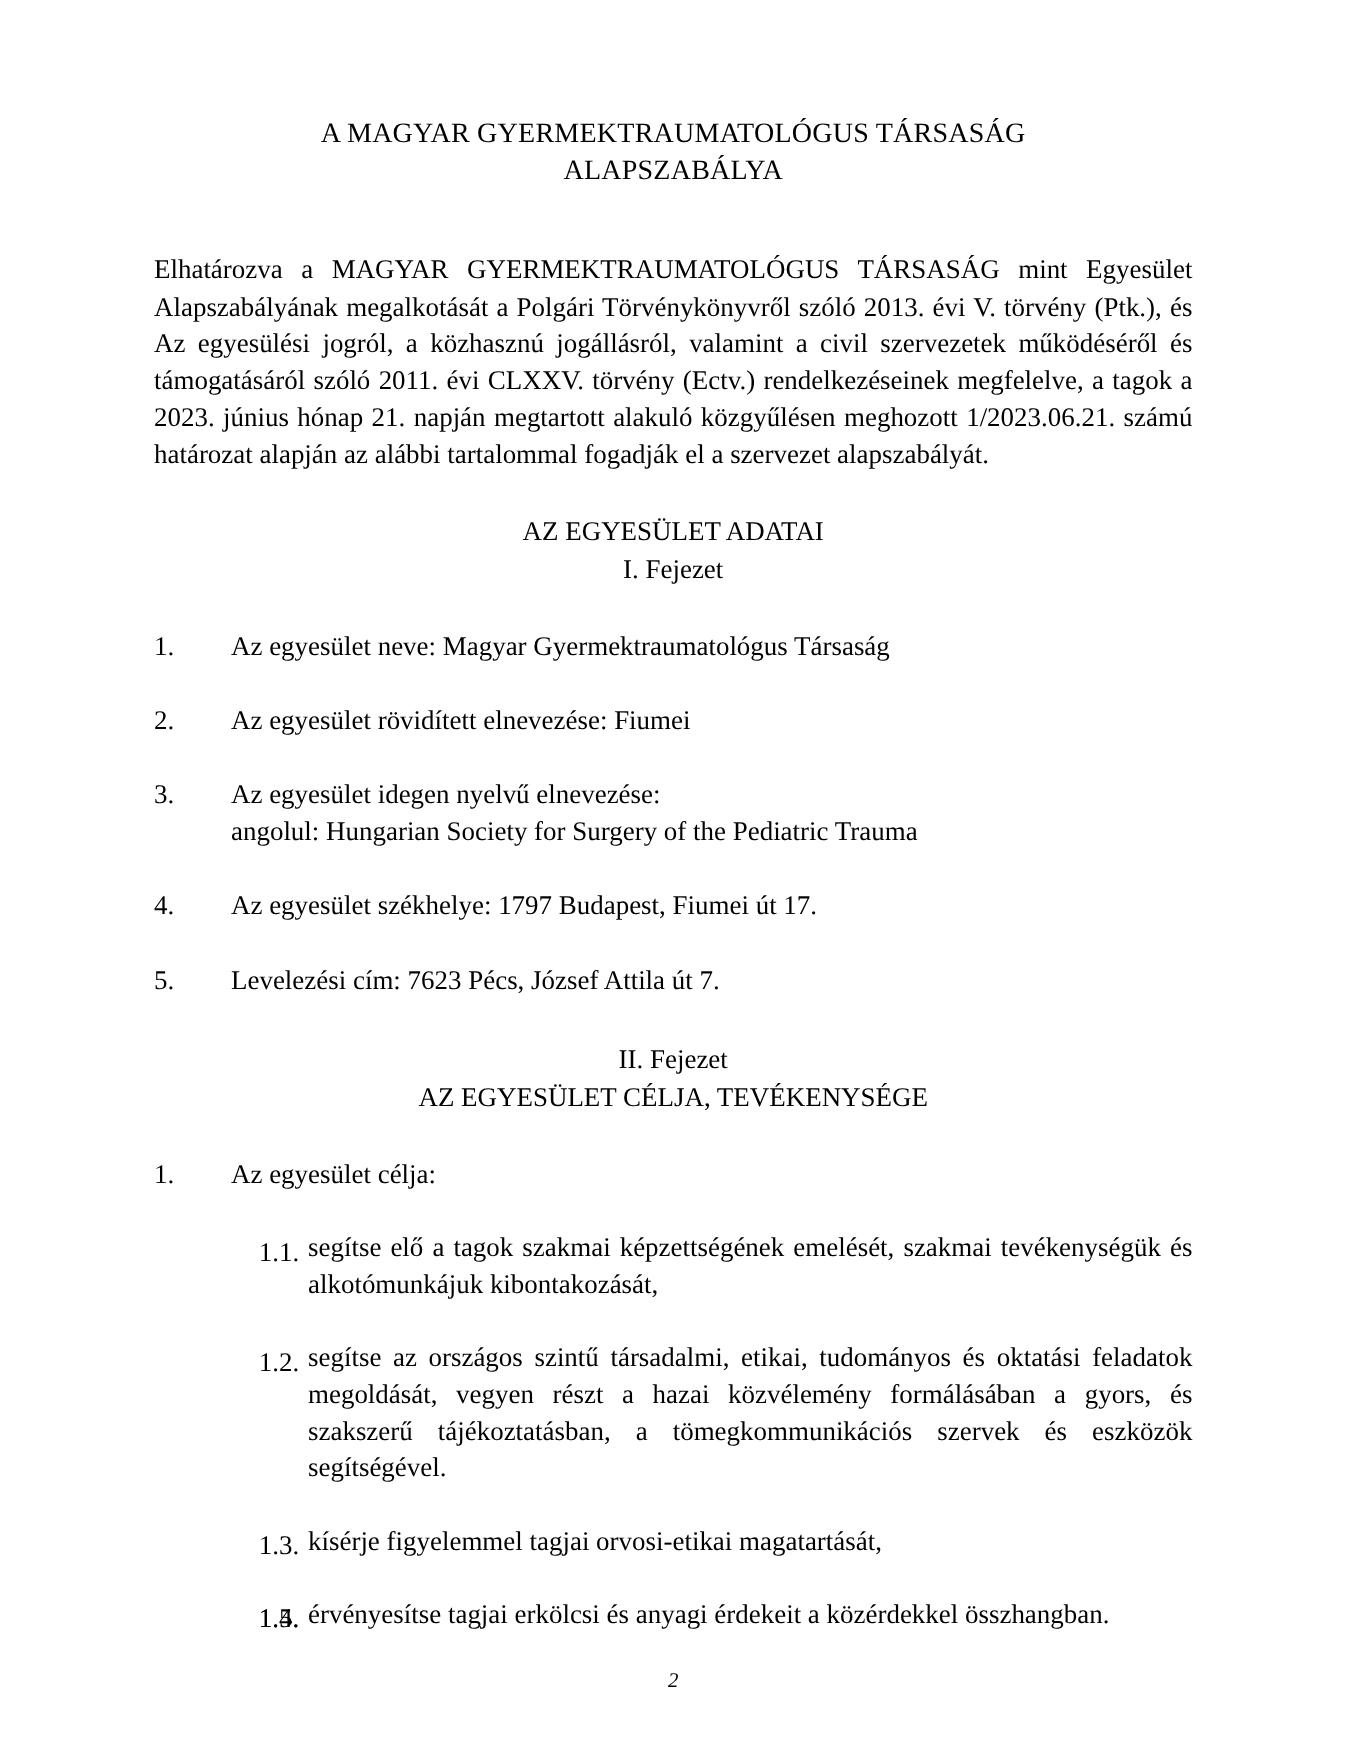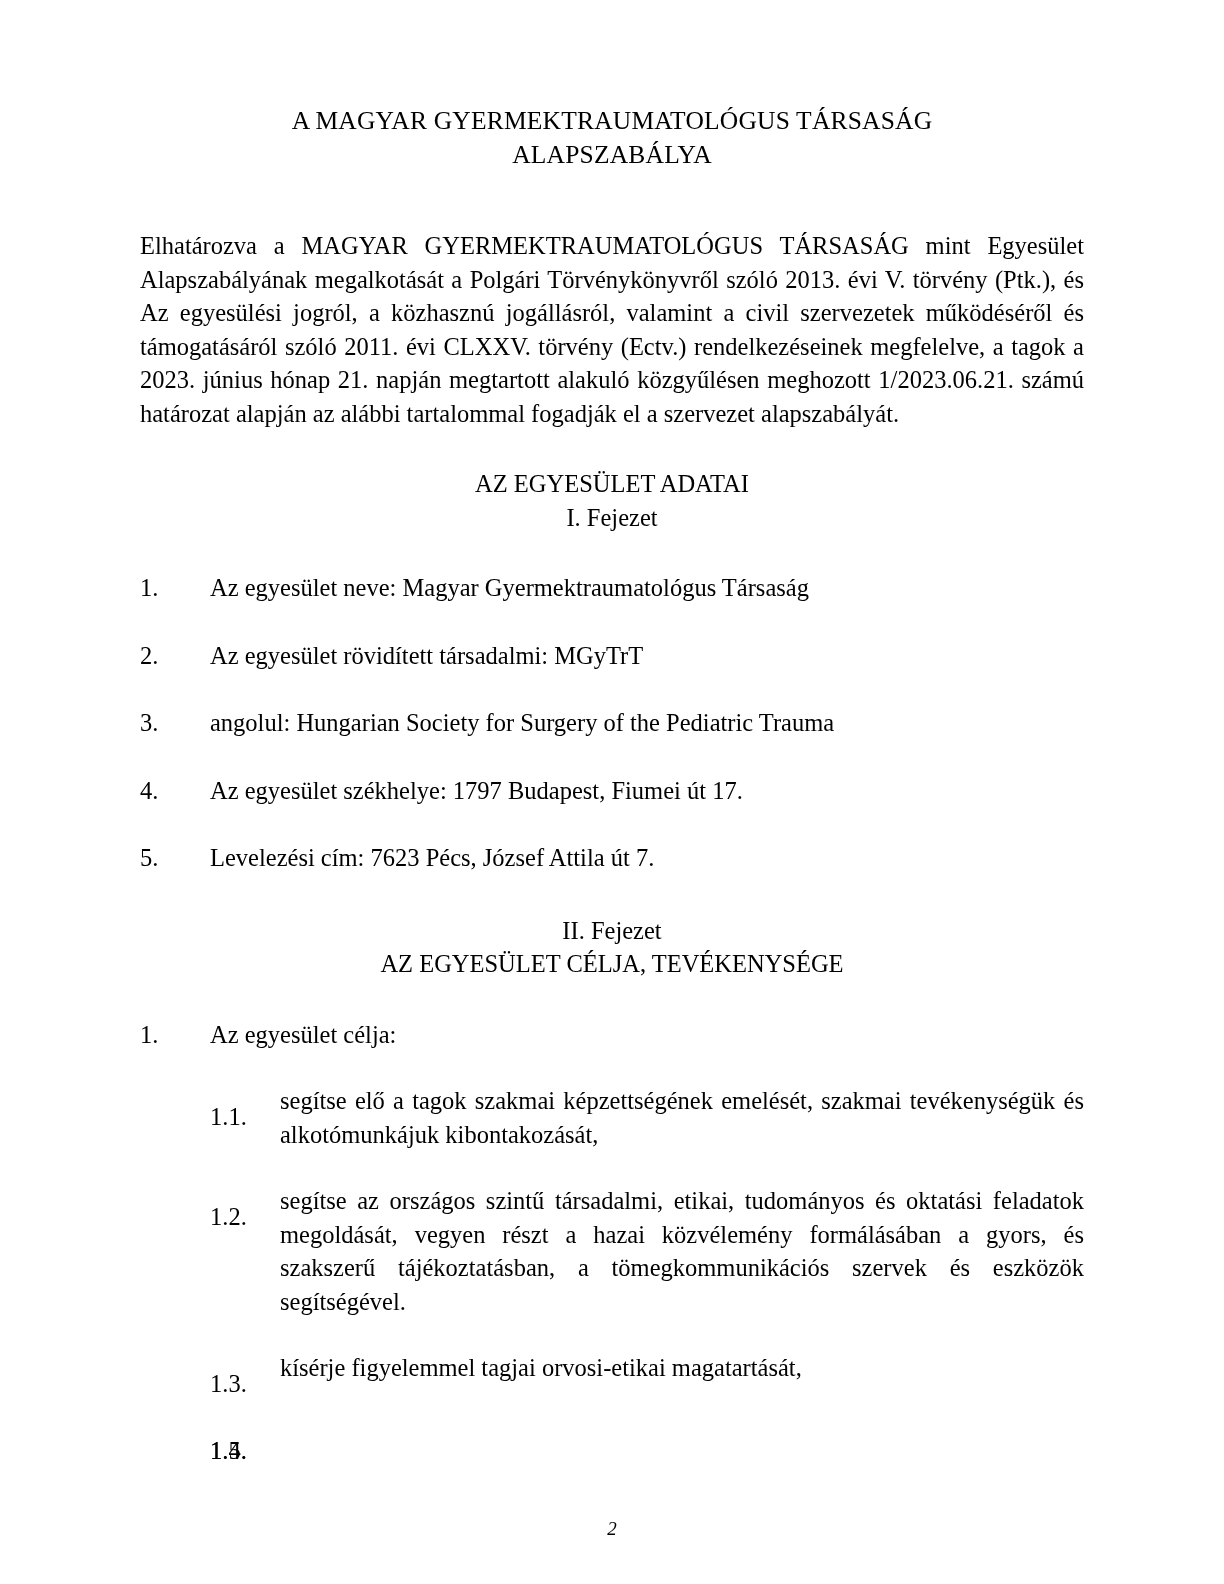--- a/index.html
+++ b/index.html
@@ -92,23 +92,23 @@
     margin-left: 70px;
     padding-left: 70px;
     font-size: 24.5px;
     line-height: 33.5px;
     text-align: justify;
     text-justify: inter-word;
   }
   .subitem .num {
     position: absolute;
     left: 0;
-    top: 16px;
+    top: 4px;
     width: 62px;
-    text-align: left;
+    text-align: right;
   }
   .subitem-gap { margin-top: 33px; }
 
   
   .item .txt, .subitem .txt { text-align: justify; }
   .nojust { text-align: center; }
 
   
   .page-number {
     position: absolute;
@@ -138,26 +138,27 @@
       <span class="sub">I. Fejezet</span>
     </div>
 
     <div class="item item-first">
       <span class="num">1.</span>
       <span class="txt nojust">Az egyesület neve: Magyar Gyermektraumatológus Társaság</span>
     </div>
 
     <div class="item item-gap">
       <span class="num">2.</span>
-      <span class="txt nojust">Az egyesület rövidített társadalmi: MGyTrT</span>
+      <span class="txt nojust">Az egyesület rövidített elnevezése: Fiumei</span>
     </div>
 
     <div class="item item-gap">
       <span class="num">3.</span>
       <span class="txt nojust">
+        <span class="l">Az egyesület idegen nyelvű elnevezése:</span>
         <span class="l">angolul: Hungarian Society for Surgery of the Pediatric Trauma</span>
       </span>
     </div>
 
     <div class="item item-gap">
       <span class="num">4.</span>
       <span class="txt nojust">Az egyesület székhelye: 1797 Budapest, Fiumei út 17.</span>
     </div>
 
     <div class="item item-gap">
@@ -189,18 +190,19 @@
       <span class="num">1.3.</span>
       <span class="txt nojust">kísérje figyelemmel tagjai orvosi-etikai magatartását,</span>
     </div>
 
     <div class="subitem subitem-gap">
       <span class="num">1.4.</span>
     </div>
 
     <div class="subitem subitem-gap">
       <span class="num">1.5.</span>
+      <span class="txt nojust">érvényesítse tagjai erkölcsi és anyagi érdekeit a közérdekkel összhangban.</span>
     </div>
 
   </div>
 
   <div class="page-number">2</div>
 </div>
 
 </body></html>

